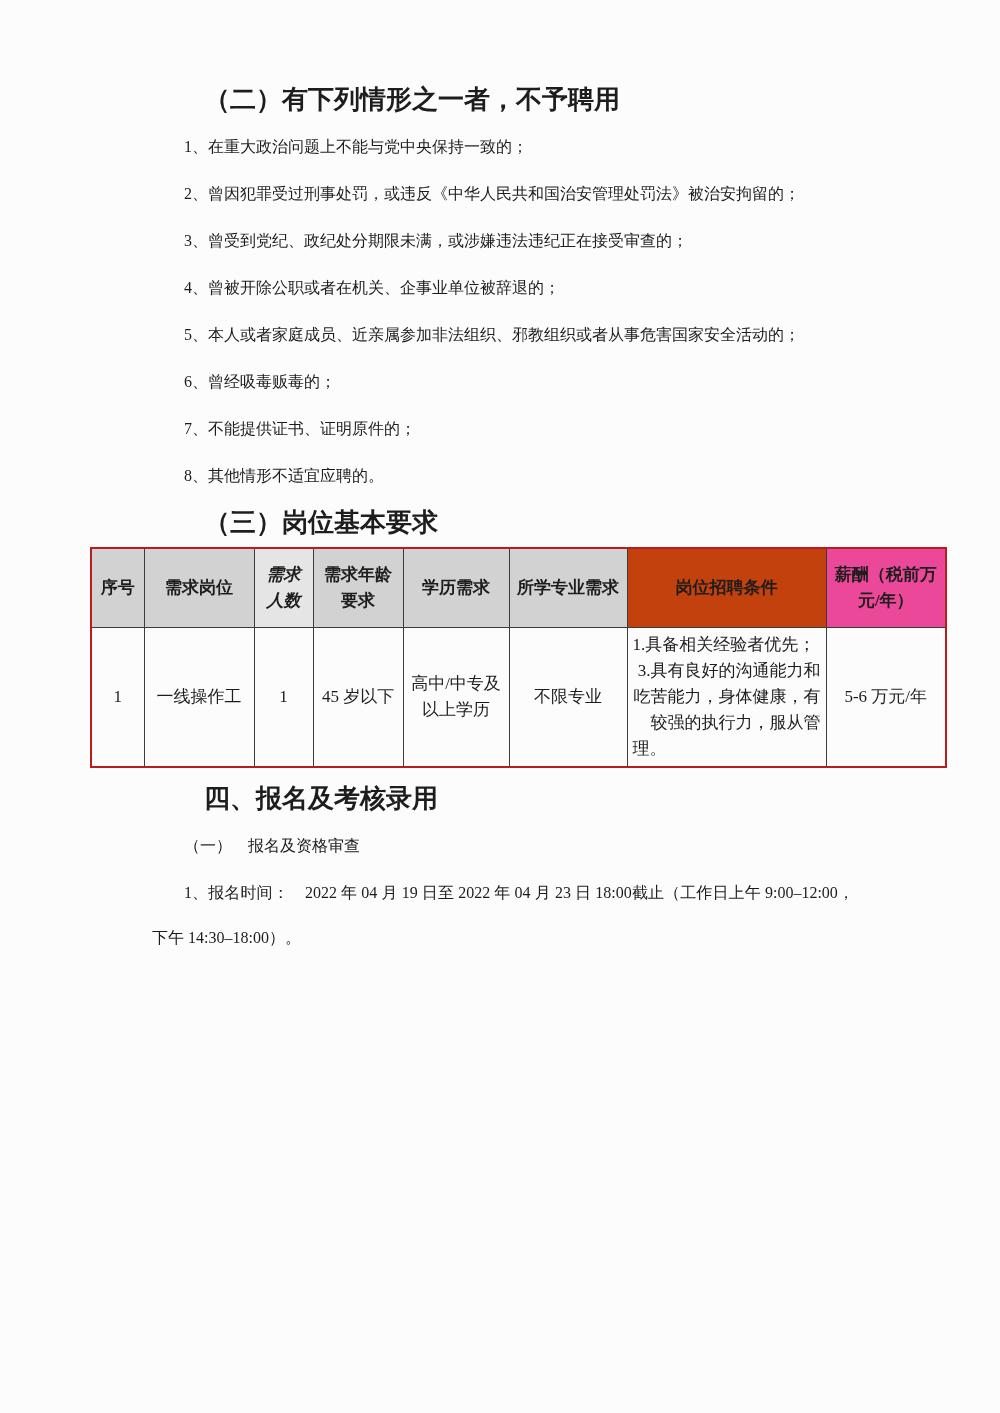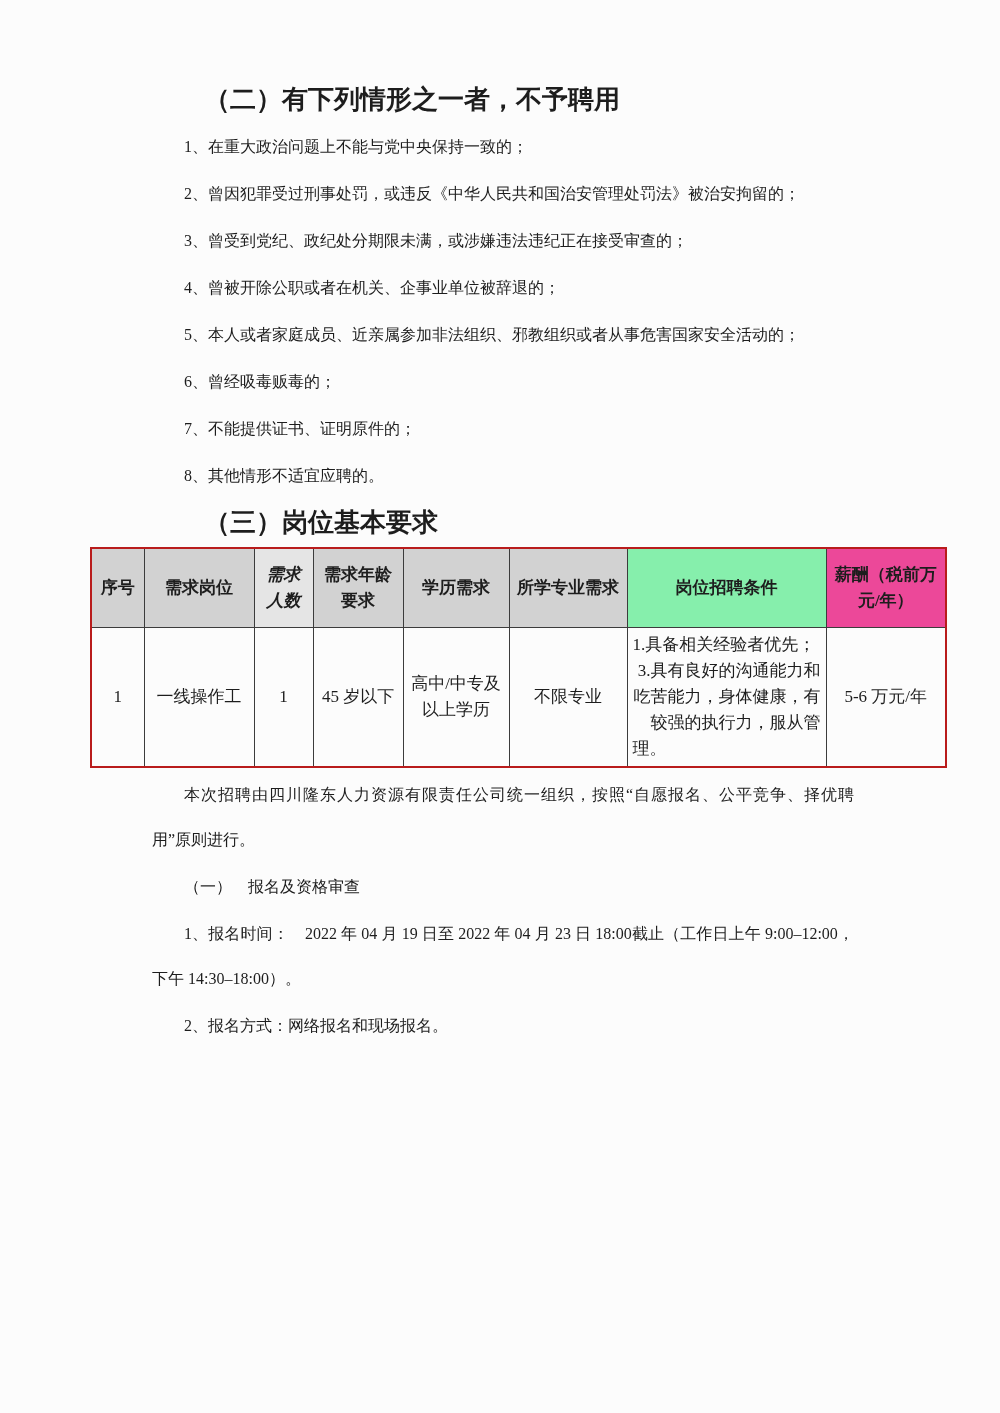--- a/index.html
+++ b/index.html
@@ -99,43 +99,42 @@
       <col style="width:120px">
     </colgroup>
     <thead>
       <tr class="head-row">
         <th style="background: rgb(210, 210, 210);">序号</th>
         <th style="background: rgb(210, 210, 210);">需求岗位</th>
         <th style="background: #e5e5e5; font-style: italic;">需求人数</th>
         <th style="background: rgb(210, 210, 210);">需求年龄要求</th>
         <th style="background: rgb(210, 210, 210);">学历需求</th>
         <th style="background: rgb(210, 210, 210);">所学专业需求</th>
-        <th style="background: #86efac;">岗位招聘条件</th>
+        <th style="background: #c2410c;">岗位招聘条件</th>
         <th style="background: #ec4899;">薪酬（税前万元/年）</th>
       </tr>
     </thead>
     <tbody>
       <tr class="data-row">
         <td>1</td>
         <td>一线操作工</td>
         <td>1</td>
         <td>45 岁以下</td>
         <td>高中/中专及以上学历</td>
         <td>不限专业</td>
         <td class="cond-cell">
           <div>1.具备相关经验者优先；</div>
           <div>3.具有良好的沟通能力和吃苦能力，身体健康，有较强的执行力，服从管理。</div>
         </td>
         <td>5-6 万元/年</td>
       </tr>
     </tbody>
   </table>
 
+  <h2 class="heading after-table">四、报名及考核录用</h2>
 
-  <p class="body-para">本次招聘由四川隆东人力资源有限责任公司统一组织，按照“自愿报名、公平竞争、择优聘用”原则进行。</p>
 
   <p class="body-para">（一）　报名及资格审查</p>
 
   <p class="body-para">1、报名时间：　2022 年 04 月 19 日至 2022 年 04 月 23 日 18:00截止（工作日上午 9:00–12:00，下午 14:30–18:00）。</p>
 
-  <p class="body-para">2、报名方式：网络报名和现场报名。</p>
 
 </div>
 
 </body></html>

